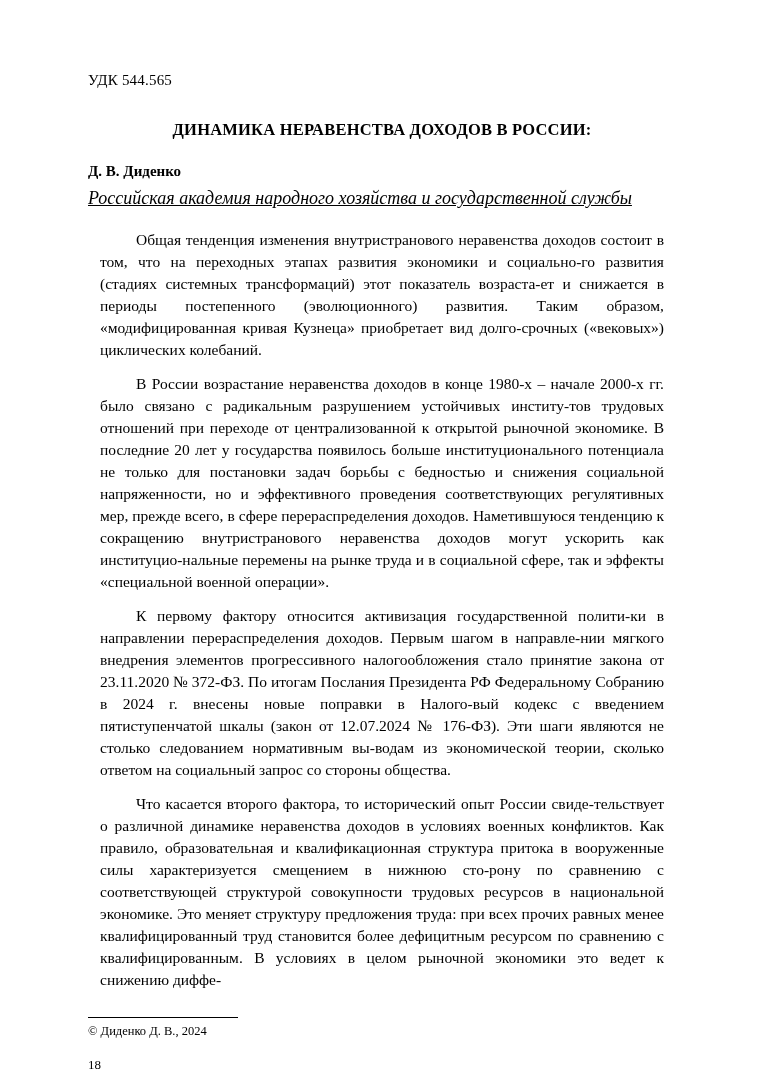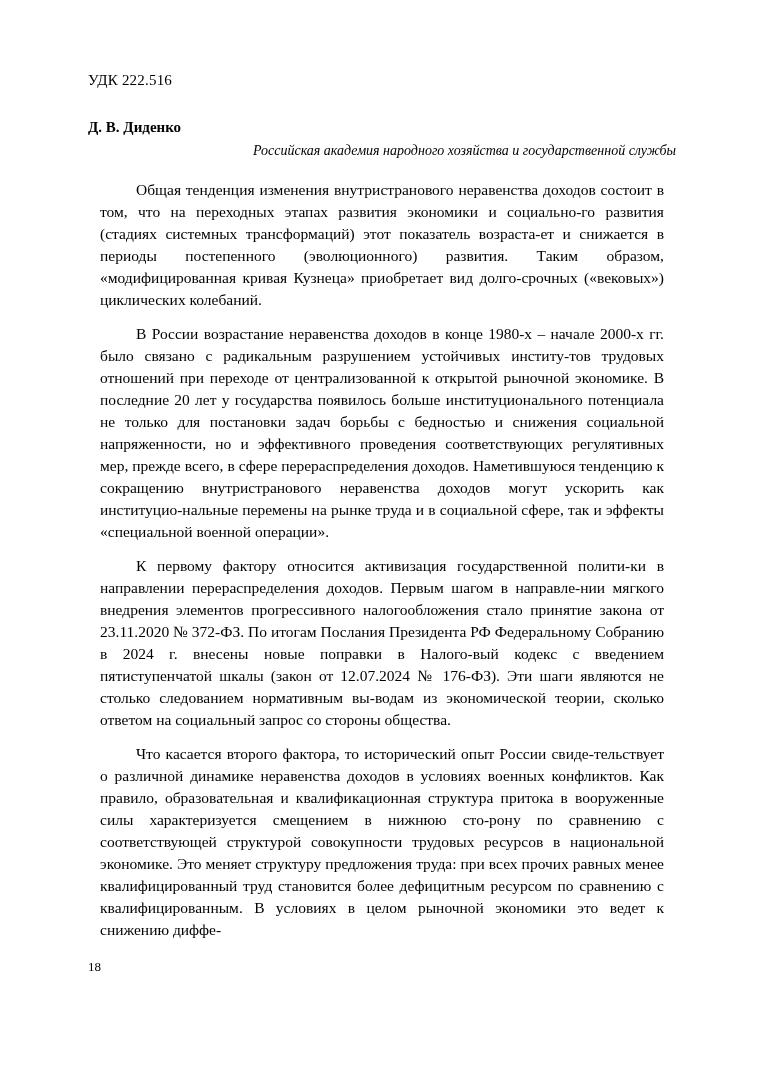--- a/index.html
+++ b/index.html
@@ -36,25 +36,26 @@
   }
   .title .line {
     display: block;
   }
   .author {
     font-weight: bold;
     font-size: 15px;
     margin: 0 0 6px 0;
   }
   .affiliation {
-    text-align: right;
+    text-align: left;
     font-style: italic;
-    font-size: 14px;
+    font-size: 18px;
     line-height: 1.35;
     margin: 0 0 18px 0;
+    text-decoration: underline;
   }
   .affiliation .line {
     display: block;
   }
   .body-text p {
     margin: 12px;
     text-align: justify;
     text-indent: 36px;
     font-size: 15.5px;
     line-height: 1.42;
@@ -79,34 +80,39 @@
     font-size: 13px;
     margin-top: 18px;
     padding-bottom: 16px;
   }
 </style>
 </head>
 <body>
 
 <div class="page">
 
-  <div class="udk">УДК 222.516</div>
+  <div class="udk">УДК 544.565</div>
 
   <h1 class="title">
+    <span class="line">ДИНАМИКА НЕРАВЕНСТВА ДОХОДОВ В РОССИИ:</span>
   </h1>
 
   <div class="author">Д. В. Диденко</div>
 
   <div class="affiliation">
     <span class="line">Российская академия народного хозяйства и государственной службы</span>
   </div>
 
   <div class="body-text">
     <p>Общая тенденция изменения внутристранового неравенства доходов состоит в том, что на переходных этапах развития экономики и социально-го развития (стадиях системных трансформаций) этот показатель возраста-ет и снижается в периоды постепенного (эволюционного) развития. Таким образом, «модифицированная кривая Кузнеца» приобретает вид долго-срочных («вековых») циклических колебаний.</p>
     <p>В России возрастание неравенства доходов в конце 1980-х – начале 2000-х гг. было связано с радикальным разрушением устойчивых институ-тов трудовых отношений при переходе от централизованной к открытой рыночной экономике. В последние 20 лет у государства появилось больше институционального потенциала не только для постановки задач борьбы с бедностью и снижения социальной напряженности, но и эффективного проведения соответствующих регулятивных мер, прежде всего, в сфере перераспределения доходов. Наметившуюся тенденцию к сокращению внутристранового неравенства доходов могут ускорить как институцио-нальные перемены на рынке труда и в социальной сфере, так и эффекты «специальной военной операции».</p>
     <p>К первому фактору относится активизация государственной полити-ки в направлении перераспределения доходов. Первым шагом в направле-нии мягкого внедрения элементов прогрессивного налогообложения стало принятие закона от 23.11.2020 № 372-ФЗ. По итогам Послания Президента РФ Федеральному Собранию в 2024 г. внесены новые поправки в Налого-вый кодекс с введением пятиступенчатой шкалы (закон от 12.07.2024 № 176-ФЗ). Эти шаги являются не столько следованием нормативным вы-водам из экономической теории, сколько ответом на социальный запрос со стороны общества.</p>
     <p>Что касается второго фактора, то исторический опыт России свиде-тельствует о различной динамике неравенства доходов в условиях военных конфликтов. Как правило, образовательная и квалификационная структура притока в вооруженные силы характеризуется смещением в нижнюю сто-рону по сравнению с соответствующей структурой совокупности трудовых ресурсов в национальной экономике. Это меняет структуру предложения труда: при всех прочих равных менее квалифицированный труд становится более дефицитным ресурсом по сравнению с квалифицированным. В условиях в целом рыночной экономики это ведет к снижению диффе-</p>
   </div>
 
+  <div class="footnote-area">
+    <div class="footnote-rule"></div>
+    <div class="footnote">© Диденко Д. В., 2024</div>
+  </div>
 
   <div class="page-number">18</div>
 
 </div>
 
 </body></html>

